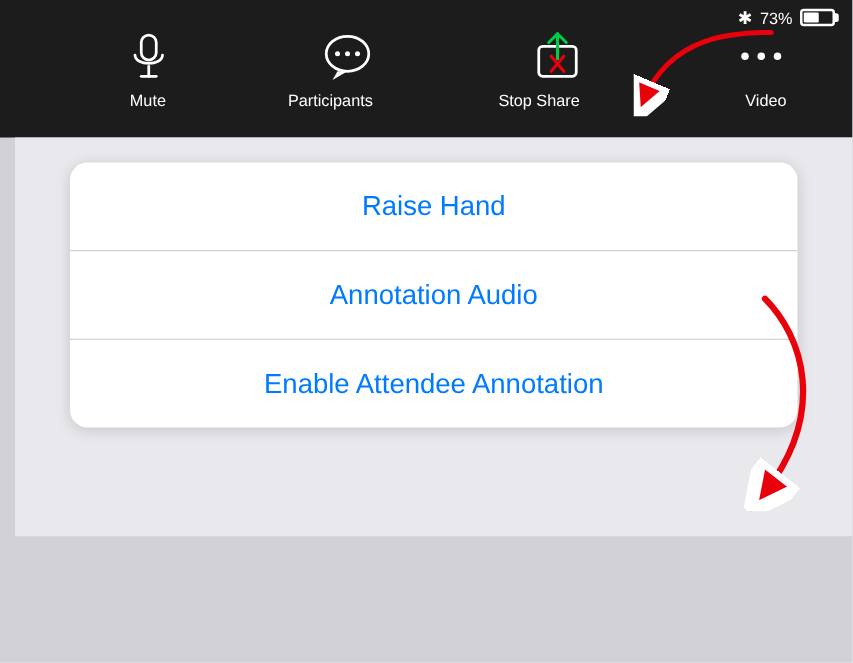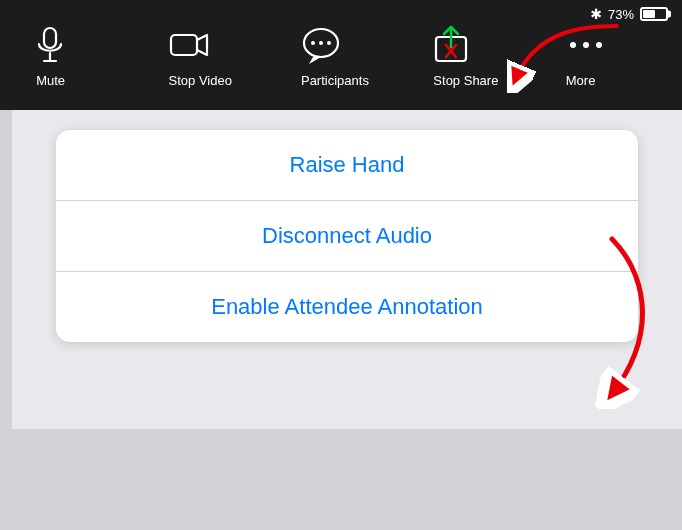--- a/index.html
+++ b/index.html
@@ -19,21 +19,21 @@
       display: flex;
       align-items: center;
       justify-content: space-around;
       padding: 0 10px;
       position: relative;
     }
 
     .toolbar-item {
       display: flex;
       flex-direction: column;
-      align-items: flex-start;
+      align-items: flex-end;
       color: white;
       gap: 6px;
       min-width: 80px;
       cursor: pointer;
     }
 
     .toolbar-item .icon-wrap {
       height: 44px;
       display: flex;
       align-items: center;
@@ -180,29 +180,20 @@
       <svg width="28" height="38" viewBox="0 0 28 38">
         <rect x="8" y="2" width="12" height="20" rx="6" ry="6"></rect>
         <path d="M3 18 C3 27 25 27 25 18"></path>
         <line x1="14" y1="27" x2="14" y2="35"></line>
         <line x1="8" y1="35" x2="20" y2="35"></line>
       </svg>
     </div>
     <span class="label">Mute</span>
   </div>
 
-  <div class="toolbar-item">
-    <div class="icon-wrap">
-      <svg width="40" height="30" viewBox="0 0 40 30">
-        <rect x="2" y="5" width="26" height="20" rx="4"></rect>
-        <path d="M28 10 L38 5 L38 25 L28 20"></path>
-      </svg>
-    </div>
-    <span class="label">Stop Video</span>
-  </div>
 
   <div class="toolbar-item">
     <div class="icon-wrap">
       <svg width="40" height="38" viewBox="0 0 40 38">
         <ellipse cx="20" cy="17" rx="17" ry="14" stroke="white" stroke-width="2.2"></ellipse>
         <circle cx="12" cy="17" r="2" fill="white" stroke="none"></circle>
         <circle cx="20" cy="17" r="2" fill="white" stroke="none"></circle>
         <circle cx="28" cy="17" r="2" fill="white" stroke="none"></circle>
         <path d="M12 31 L8 38 L20 31" fill="white" stroke="none"></path>
       </svg>
@@ -227,21 +218,21 @@
   </div>
 
   <div class="toolbar-item">
     <div class="icon-wrap">
       <svg width="40" height="14" viewBox="0 0 40 14">
         <circle cx="7" cy="7" r="3" fill="white" stroke="none"></circle>
         <circle cx="20" cy="7" r="3" fill="white" stroke="none"></circle>
         <circle cx="33" cy="7" r="3" fill="white" stroke="none"></circle>
       </svg>
     </div>
-    <span class="label">More</span>
+    <span class="label">Video</span>
   </div>
 
   <svg class="arrow-svg arrow-top" width="120" height="75" viewBox="0 0 120 75">
     <defs>
       <marker id="arrowhead1" markerWidth="8" markerHeight="8" refX="4" refY="4" orient="auto">
         <path d="M0,0 L8,4 L0,8 Z" fill="#e8000a"></path>
       </marker>
     </defs>
     <path d="M110,8 C80,8 30,10 8,62" stroke="#e8000a" stroke-width="4" fill="none" marker-end="url(#arrowhead1)"></path>
   </svg>
@@ -250,21 +241,21 @@
 
 <div class="content">
 
   <div class="menu-card">
 
     <div class="menu-item">
       <span>Raise Hand</span>
     </div>
 
     <div class="menu-item">
-      <span>Disconnect Audio</span>
+      <span>Annotation Audio</span>
     </div>
 
     <div class="menu-item">
       <span>Enable Attendee Annotation</span>
     </div>
 
   </div>
 
   <svg style="position:absolute; bottom: 20px; right: 10px; pointer-events:none;" width="160" height="180" viewBox="0 0 160 180">
     <defs>

